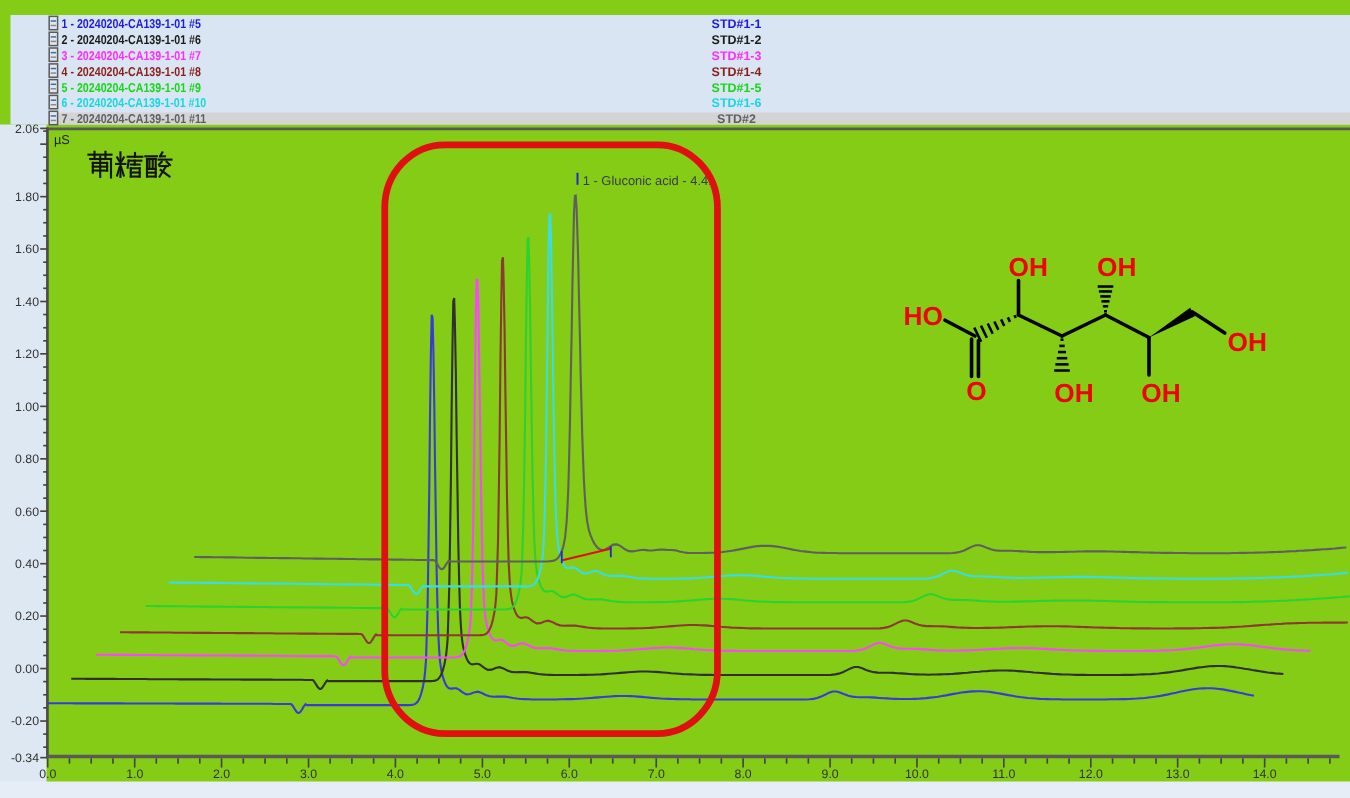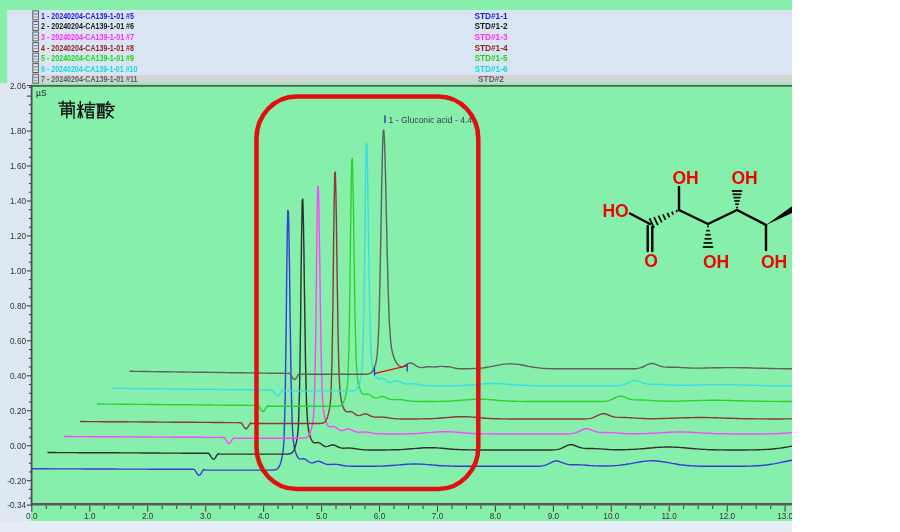--- a/index.html
+++ b/index.html
@@ -1,19 +1,19 @@
 <!DOCTYPE html>
 <html><head><meta charset="utf-8">
 <style>
   html,body { margin:0; padding:0; }
   body { width:900px; height:532px; background:#ffffff; font-family:"Liberation Sans", sans-serif; }
   .abs { position:absolute; }
 </style></head>
 <body>
-<div class="abs" style="left:0;top:0;width:792px;height:532px;background:#86efac;overflow:hidden">
+<div class="abs" style="left:0;top:0;width:900px;height:532px;background:#84cc16;overflow:hidden">
   <div class="abs" style="left:7px;top:9.5px;width:893px;height:73.5px;background:#d9e5f2"></div>
   <div class="abs" style="left:32px;top:74.5px;width:868px;height:8.5px;background:#d4d4d4"></div>
   <div class="abs" style="left:0;top:83px;width:31px;height:449px;background:#dee8f3"></div>
   <div class="abs" style="left:0;top:521px;width:900px;height:11px;background:#e6edf6"></div>
   <svg class="abs" style="left:0;top:0" width="900" height="532" viewBox="0 0 900 532" font-family="Liberation Sans, sans-serif">
 <rect x="32.8" y="10.9" width="5.6" height="8.9" fill="#dfe6ef" stroke="#5a5a5a" stroke-width="1"></rect>
 <line x1="33.8" y1="14.0" x2="37.4" y2="14.0" stroke="#3a6ea5" stroke-width="1"></line>
 <line x1="33.8" y1="17.0" x2="37.4" y2="17.0" stroke="#8a8a8a" stroke-width="1"></line>
 <text x="41" y="18.8" font-size="8.6" font-weight="bold" fill="#1c1ce0" textLength="93" lengthAdjust="spacingAndGlyphs">1 - 20240204-CA139-1-01 #5</text>
 <text x="491" y="18.8" font-size="8.3" font-weight="bold" fill="#1c1ce0" text-anchor="middle">STD#1-1</text>

